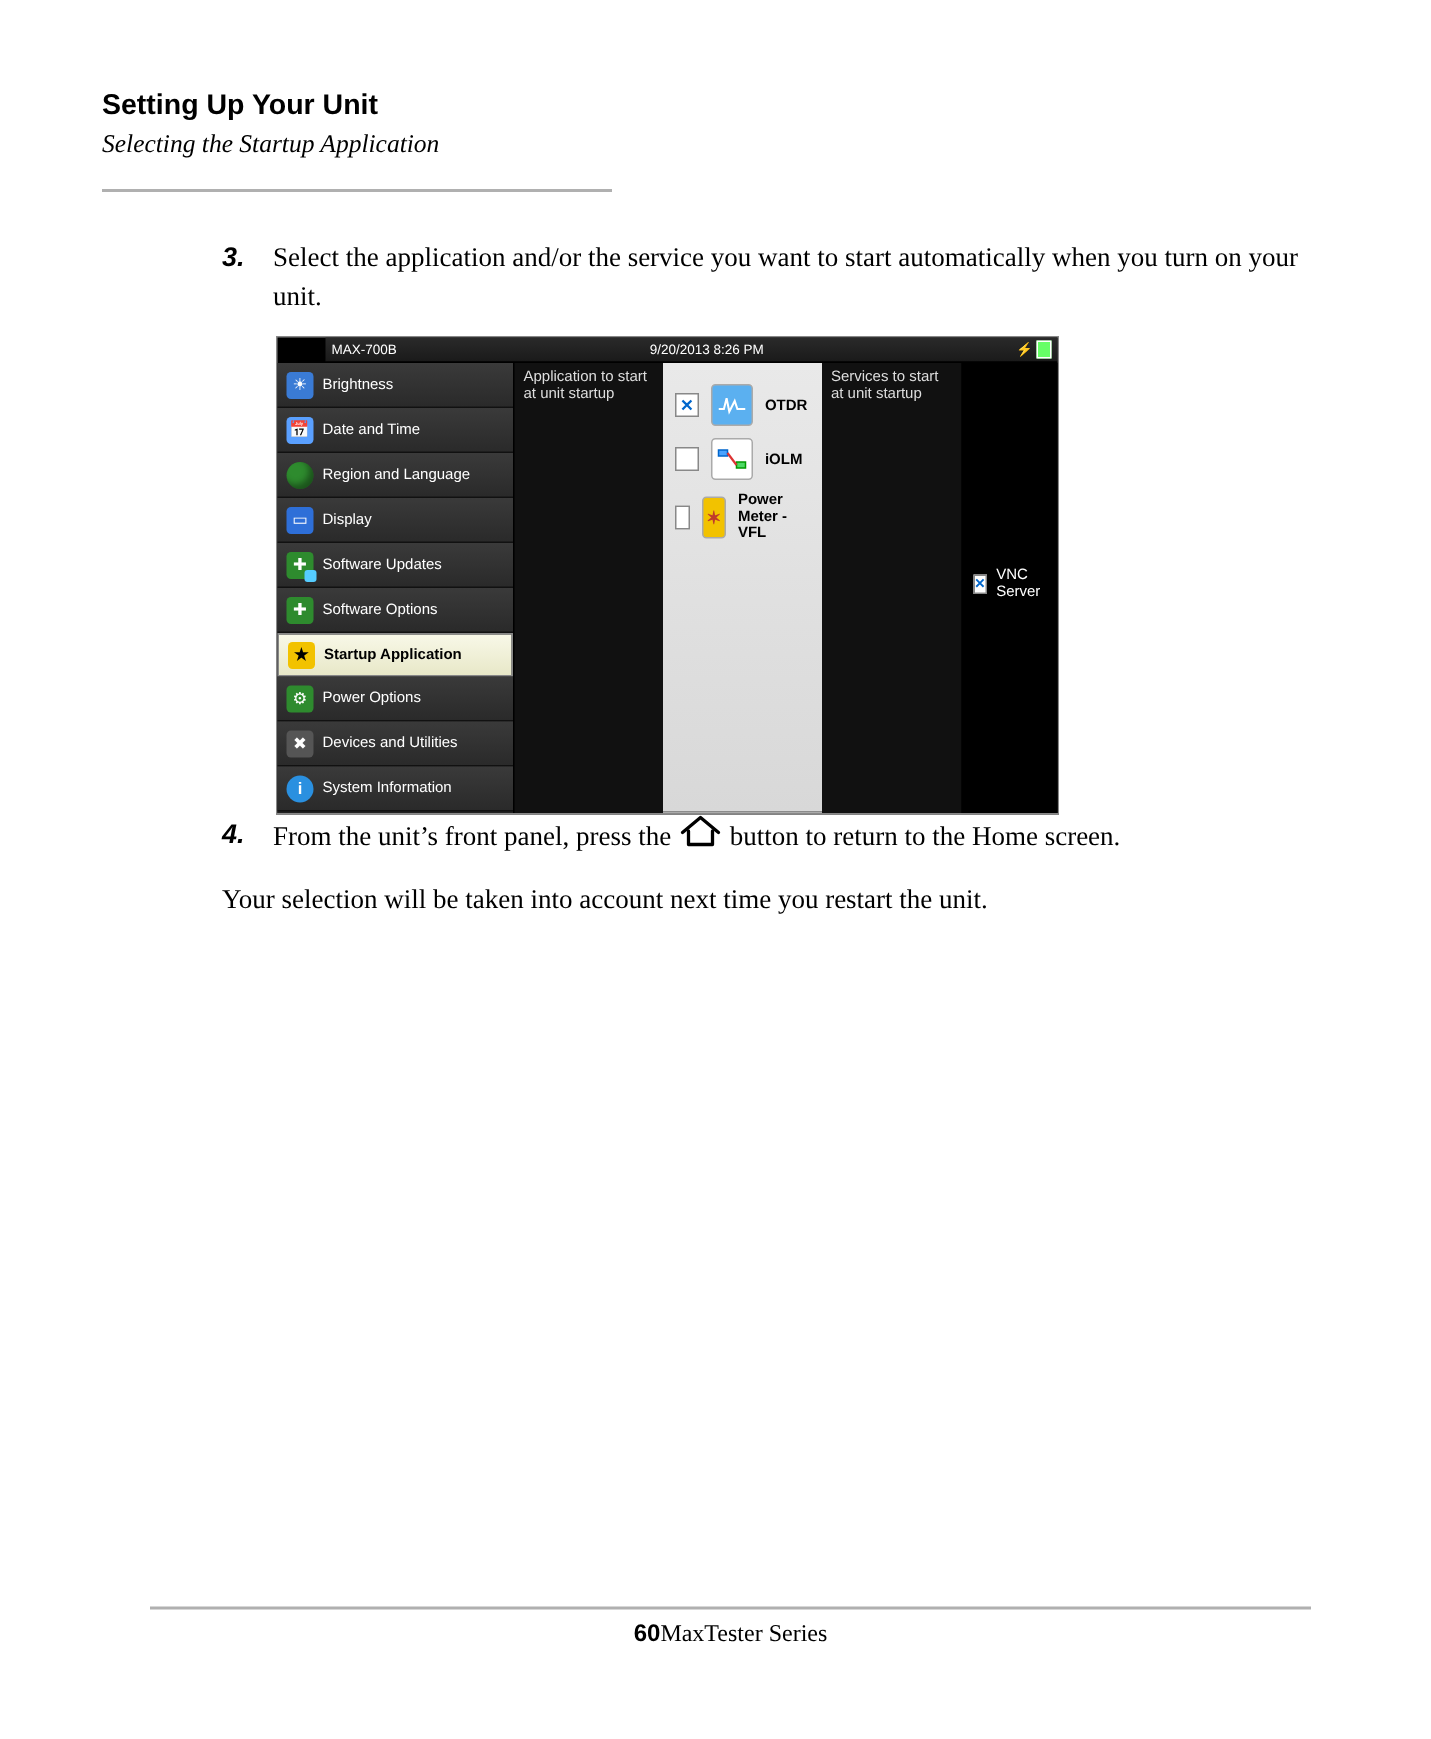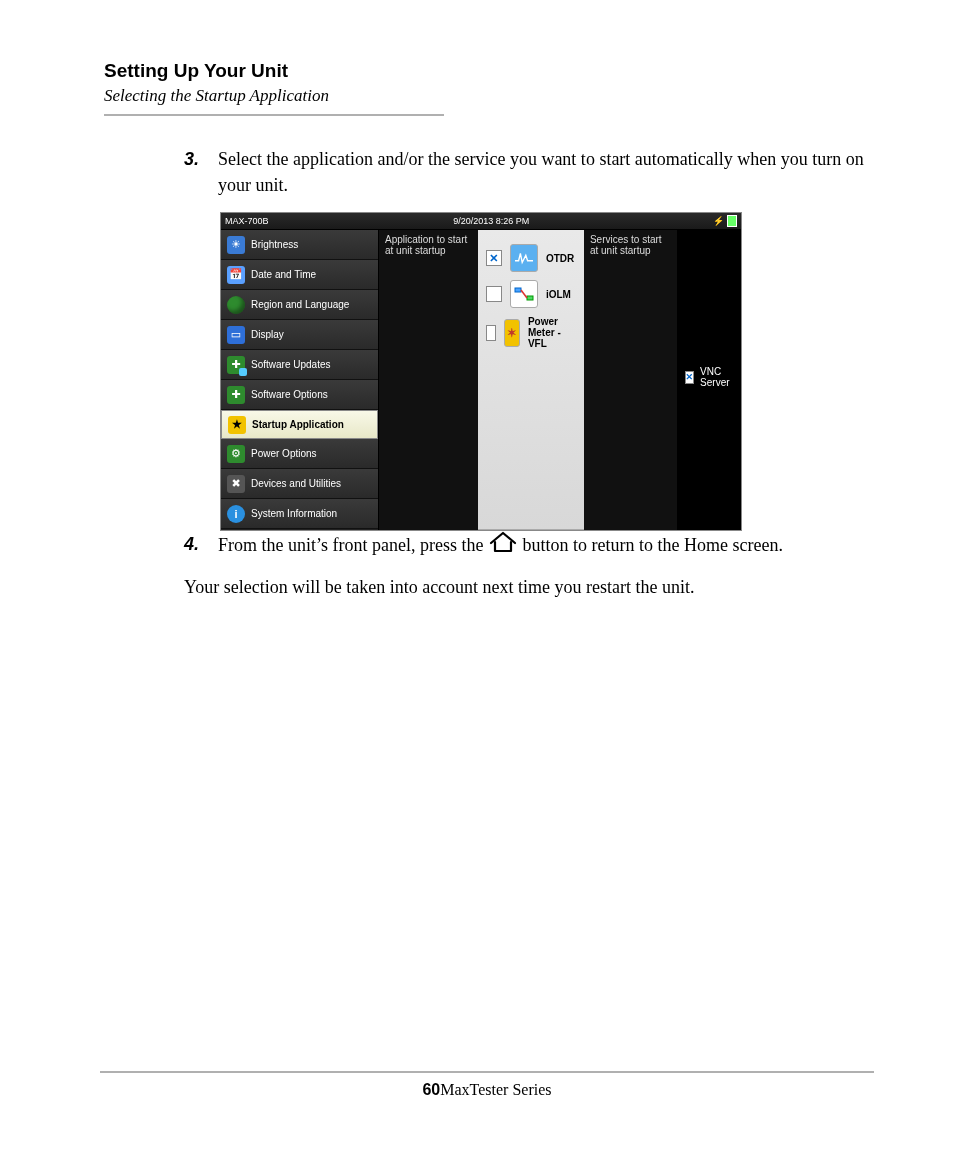--- a/index.html
+++ b/index.html
@@ -4,35 +4,35 @@
 <style>
   body {
     margin: 0;
     padding: 0;
     font-family: Georgia, 'Times New Roman', serif;
     background: #fff;
     color: #000;
     width: 954px;
   }
   .page {
-    padding: 60px 80px 40px 104px;
+    padding: 60px 80px 40px 68px;
     box-sizing: border-box;
     min-height: 1159px;
     position: relative;
   }
   .section-title {
     font-family: Arial, Helvetica, sans-serif;
     font-weight: bold;
     font-size: 19px;
     margin-bottom: 4px;
   }
   .section-sub {
     font-style: italic;
     font-size: 17px;
-    margin-bottom: 8px;
+    margin-bottom: 20px;
   }
   .hr {
     border: none;
     border-top: 2px solid #b0b0b0;
     margin: 0 0 30px 0;
     width: 340px;
   }
   .step {
     display: flex;
     margin-left: 80px;
@@ -98,20 +98,21 @@
   }
   .shot-top {
     display: flex;
     align-items: center;
     justify-content: center;
     background: linear-gradient(#2a2a2a,#1a1a1a);
     height: 16px;
     padding: 0 4px;
     font-size: 9px;
     border-bottom: 1px solid #000;
+    margin-left: 32px;
   }
   .shot-top .center { flex:1; text-align:center; }
   .shot-top .batt {
     width: 8px; height: 10px; background:#6f6; border:1px solid #fff; position:relative;
   }
   .shot-body { display:flex; height: 300px; }
   .sidebar {
     width: 158px;
     background: linear-gradient(#333,#222);
     border-right: 1px solid #000;

